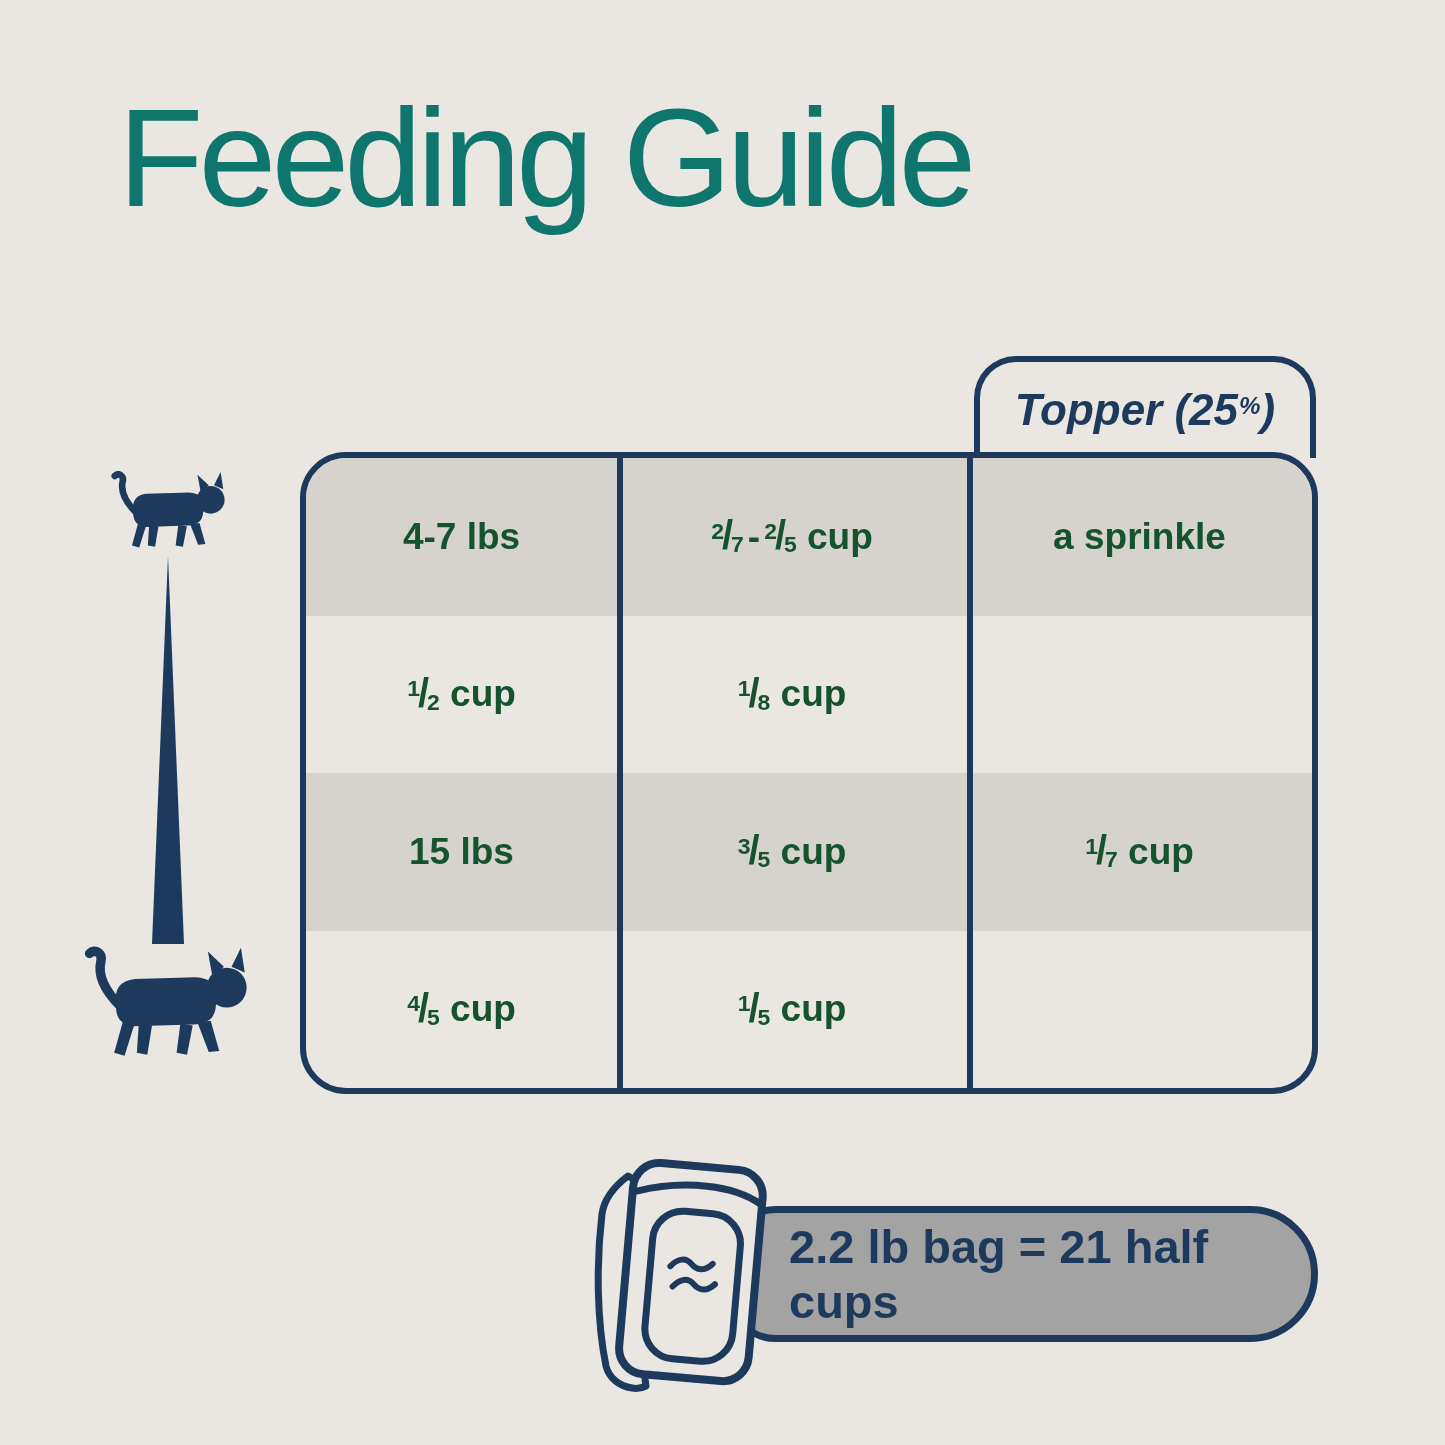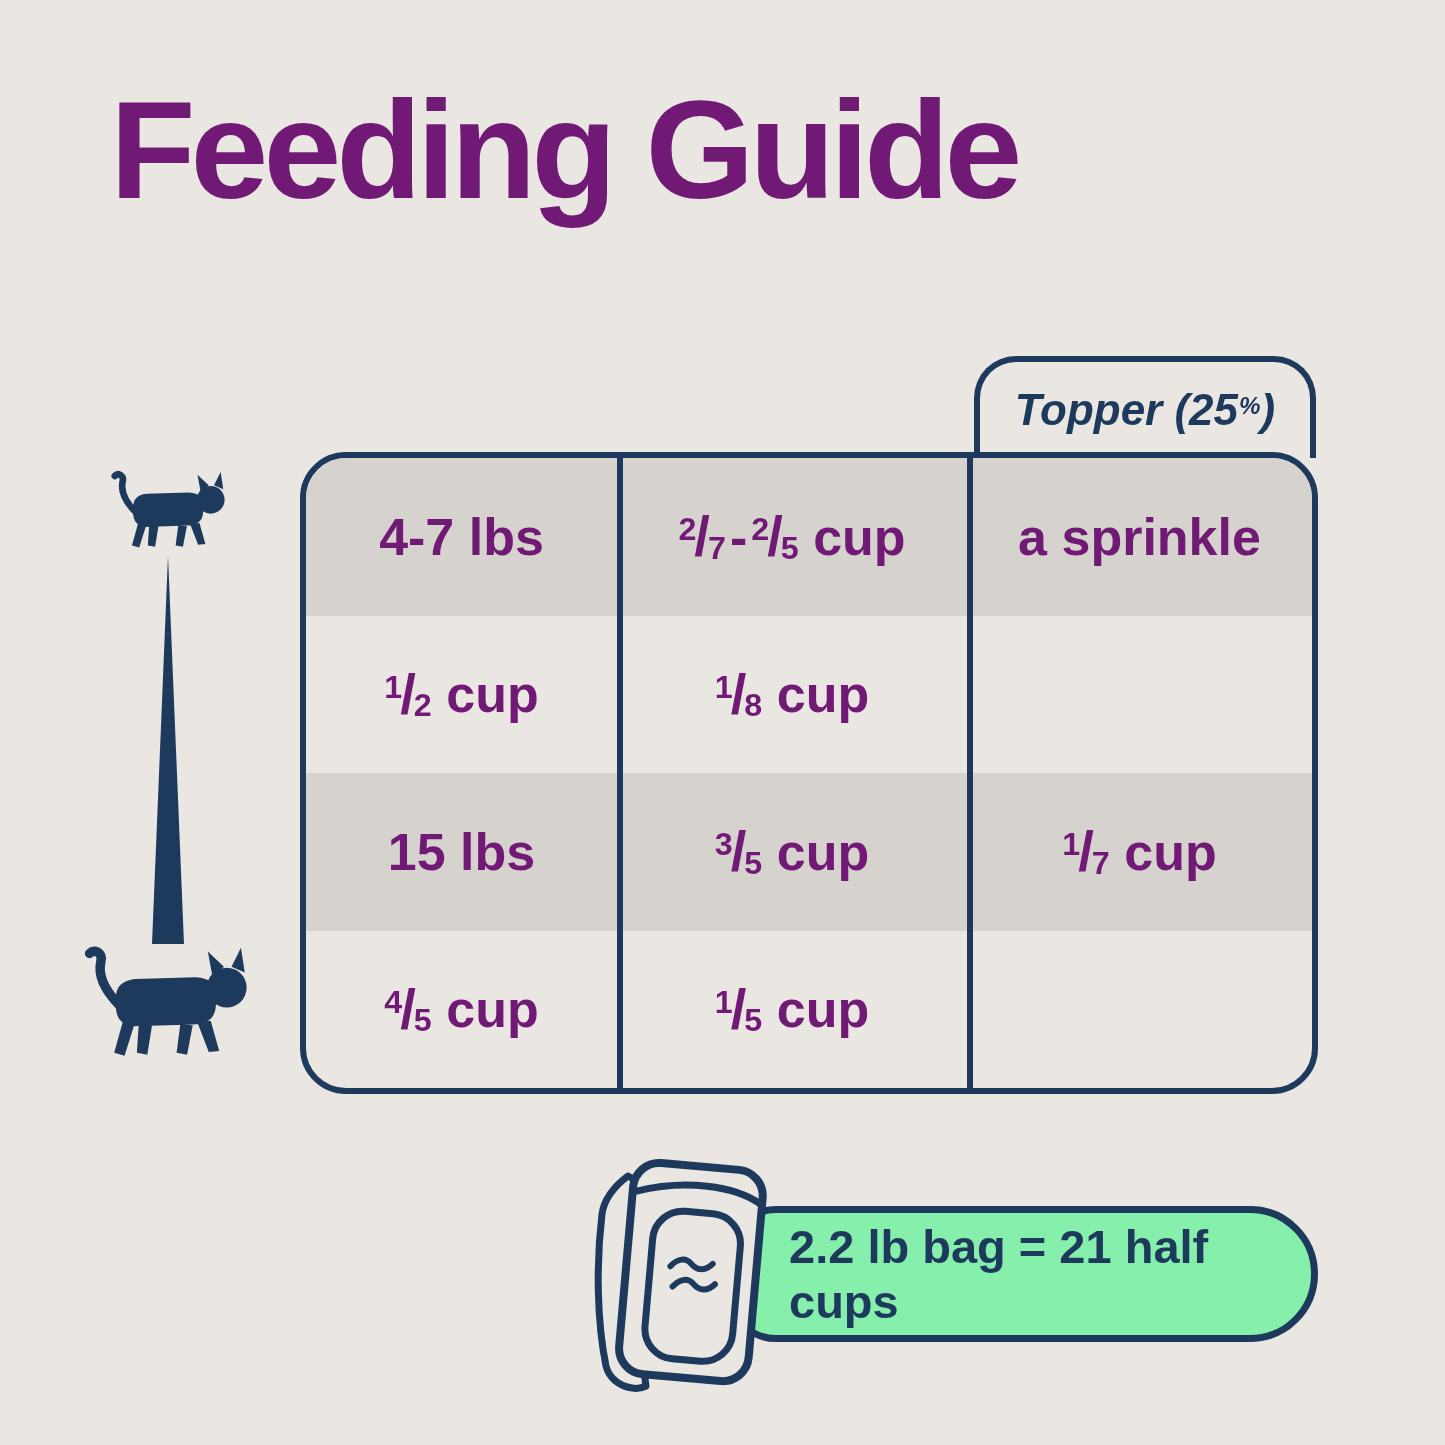--- a/index.html
+++ b/index.html
@@ -2,23 +2,23 @@
 <html><head>
 <meta charset="utf-8">
 <style>
   html,body { margin:0; padding:0; background:#eae6e2; }
   .canvas {
     position:relative; width:1445px; height:1445px;
     background:#eae6e2; overflow:hidden;
     font-family:"Liberation Sans", sans-serif; color:#1d3a5c;
   }
   .title {
-    position:absolute; left:102px; top:72px; margin:8px;
-    font-size:140px; font-weight:bold; letter-spacing:-5px; line-height:1;
-    color:#701a75;
+    position:absolute; left:102px; top:72px; margin:16px;
+    font-size:140px; font-weight:normal; letter-spacing:-5px; line-height:1;
+    color:#0f766e;
   }
   .badge {
     position:absolute; left:108px; top:252px; width:424px; height:84px;
     background:#1d3a5c; border-radius:42px;
     display:flex; align-items:center; justify-content:center;
     color:#f4f2ef; font-size:48px; font-weight:bold;
   }
   .tab {
     position:absolute; top:356px; height:102px; box-sizing:border-box;
     border:6px solid #1d3a5c; border-bottom:none;
@@ -33,21 +33,21 @@
   .table {
     position:absolute; left:300px; top:452px; width:1018px; height:642px;
     box-sizing:border-box; border:6px solid #1d3a5c; border-radius:46px;
     overflow:hidden; background:#eae6e2;
   }
   .rows { position:absolute; left:0; top:0; right:0; bottom:0; display:flex; flex-direction:column; }
   .row  { flex:1; display:grid; grid-template-columns:311px 350px 1fr; }
   .row:nth-child(odd) { background:#d6d2cd; }
   .cell {
     display:flex; align-items:center; justify-content:center;
-    font-size:52px; font-weight:bold; color:#701a75; white-space:pre;
+    font-size:37px; font-weight:bold; color:#14532d; white-space:pre;
   }
   .vline { position:absolute; top:0; bottom:0; width:6px; background:#1d3a5c; }
   .v1 { left:311px; }
   .v2 { left:661px; }
 
   .frac  { display:inline; }
   .fr-n  { font-size:.62em; position:relative; top:-.5em; }
   .fr-sl { font-size:1.08em; margin:0 -2px; position:relative; top:-.02em; }
   .fr-d  { font-size:.62em; position:relative; top:.08em; }
   .part  { margin:0 4px; }
@@ -56,21 +56,21 @@
     position:absolute; left:152px; top:556px; width:32px; height:388px;
     background:#1d3a5c;
     clip-path:polygon(50% 0, 100% 100%, 0 100%);
   }
   .cat-small { position:absolute; left:108px; top:470px; width:126px; height:86px; }
   .cat-large { position:absolute; left:80px;  top:945px; width:180px; height:123px; }
 
   .note {
     position:absolute; left:726px; top:1206px; width:592px; height:136px;
     box-sizing:border-box; border:7px solid #1d3a5c;
-    border-radius:50px 68px 68px 50px; background:#86efac;
+    border-radius:50px 68px 68px 50px; background:#a3a3a3;
     display:flex; align-items:center; justify-content:center;
     font-size:47px; font-weight:bold; padding-left:56px;
   }
   .bag { position:absolute; left:582px; top:1146px; width:192px; height:248px; }
 </style>
 </head>
 <body>
 
 <div class="canvas">
 

